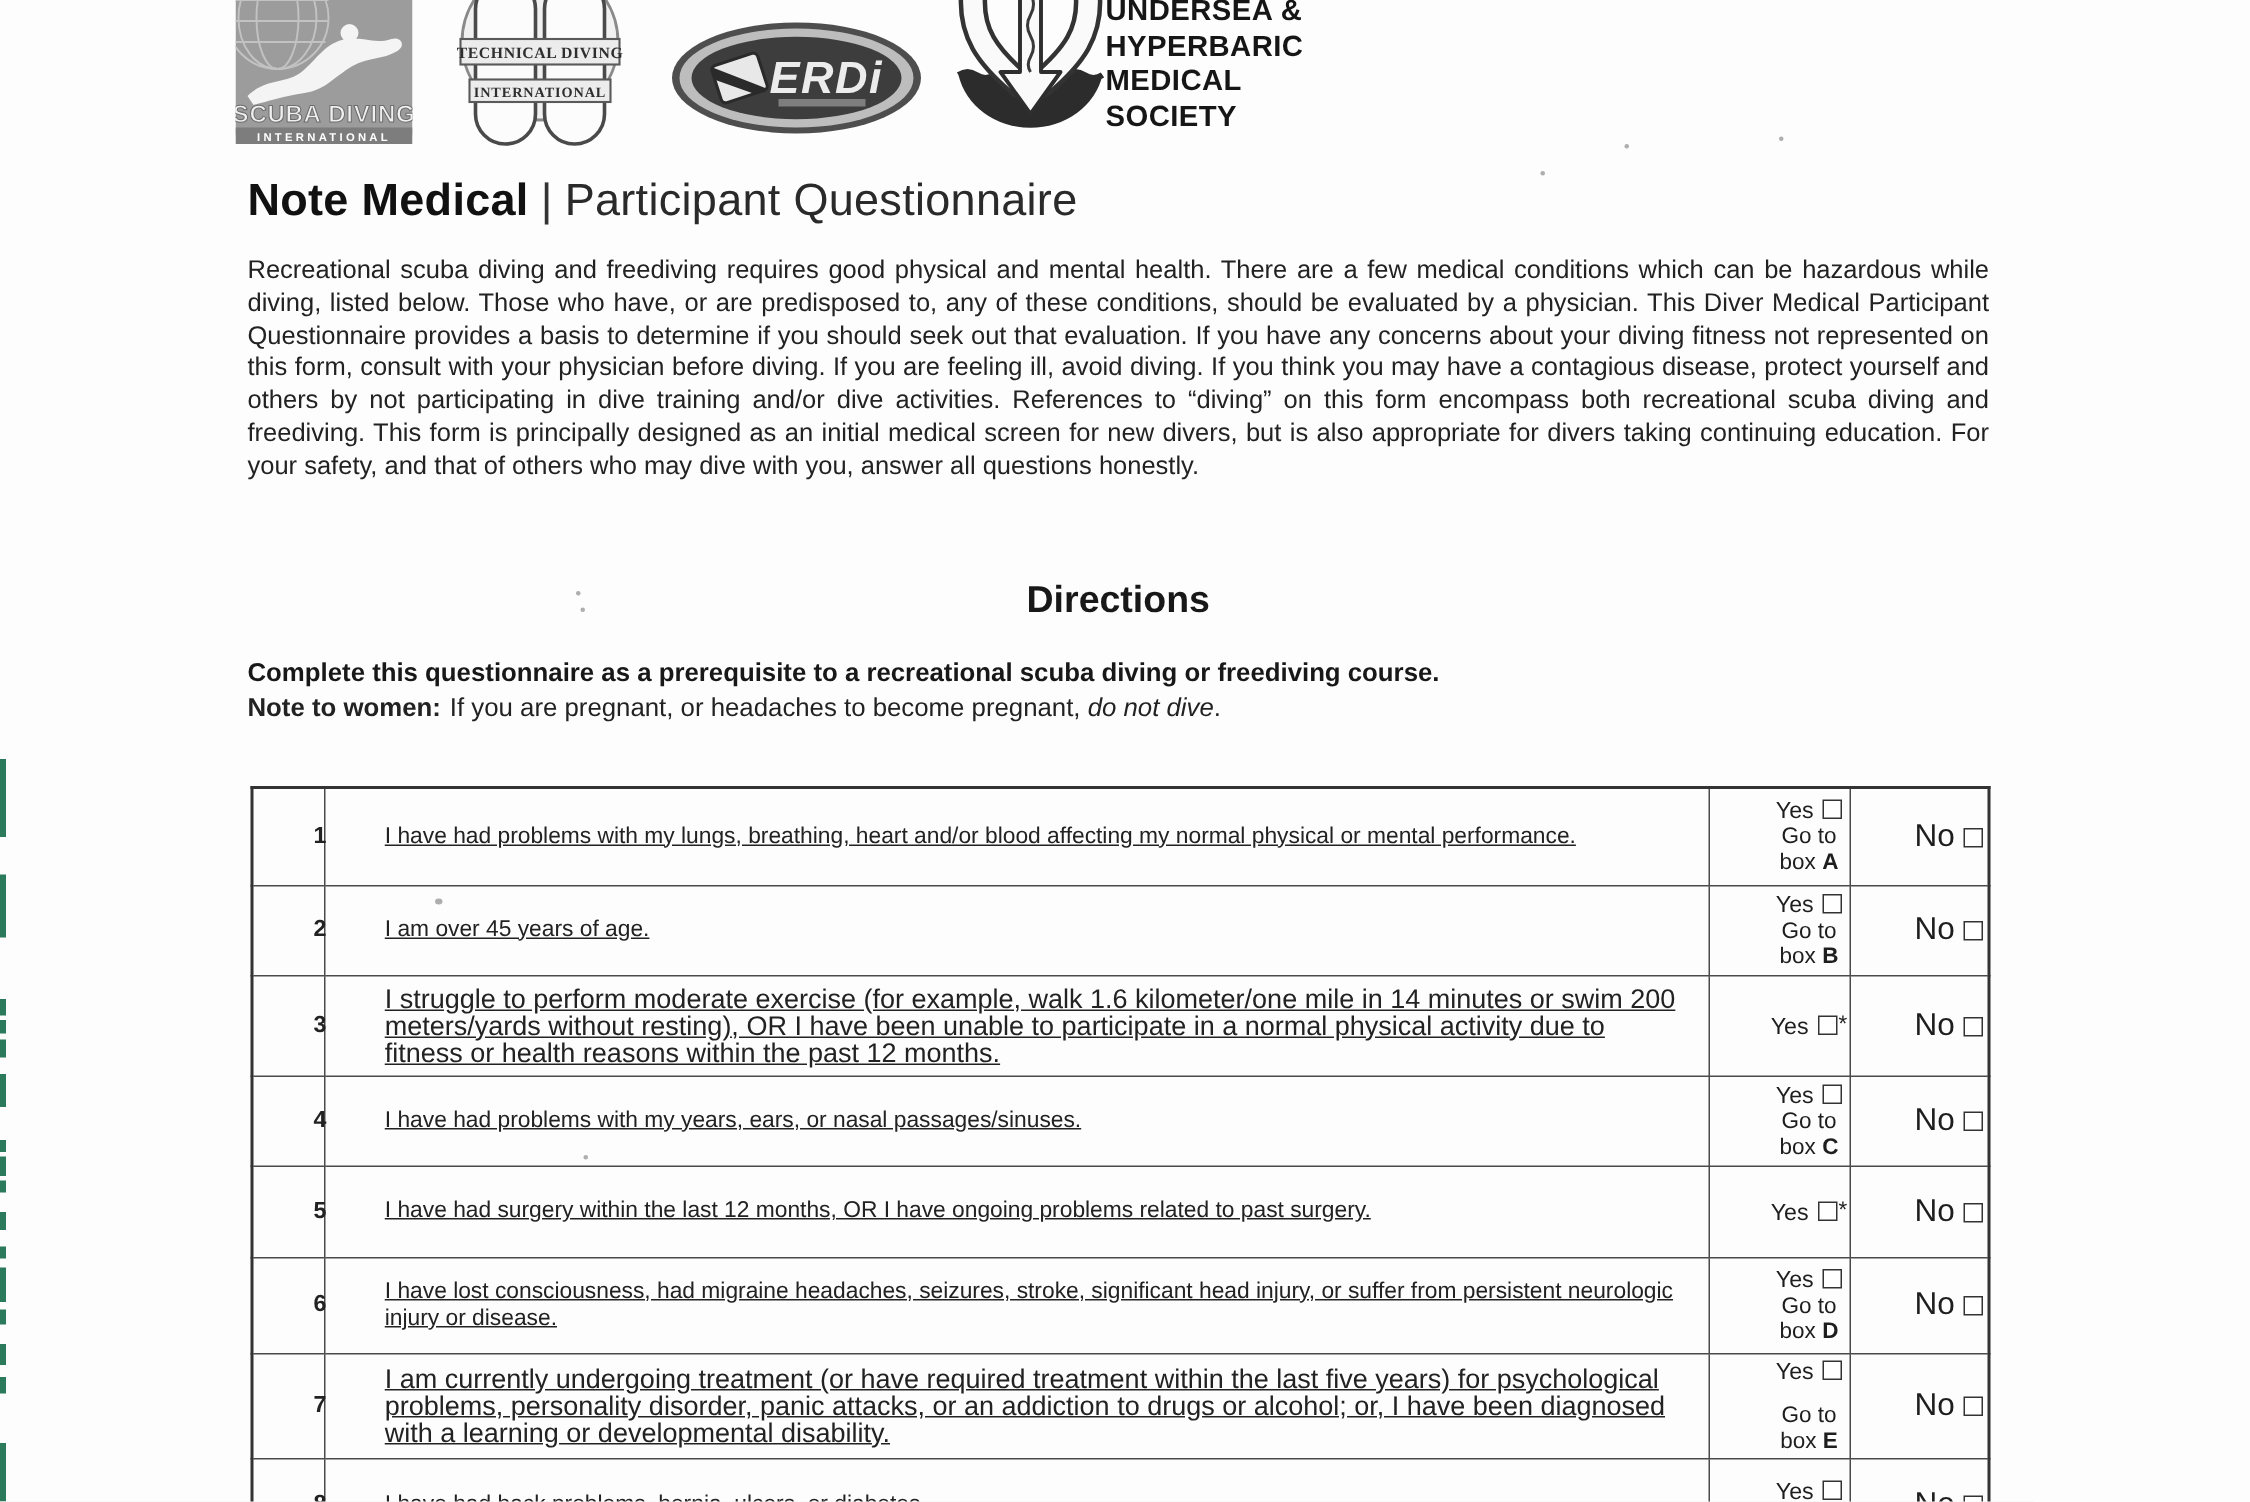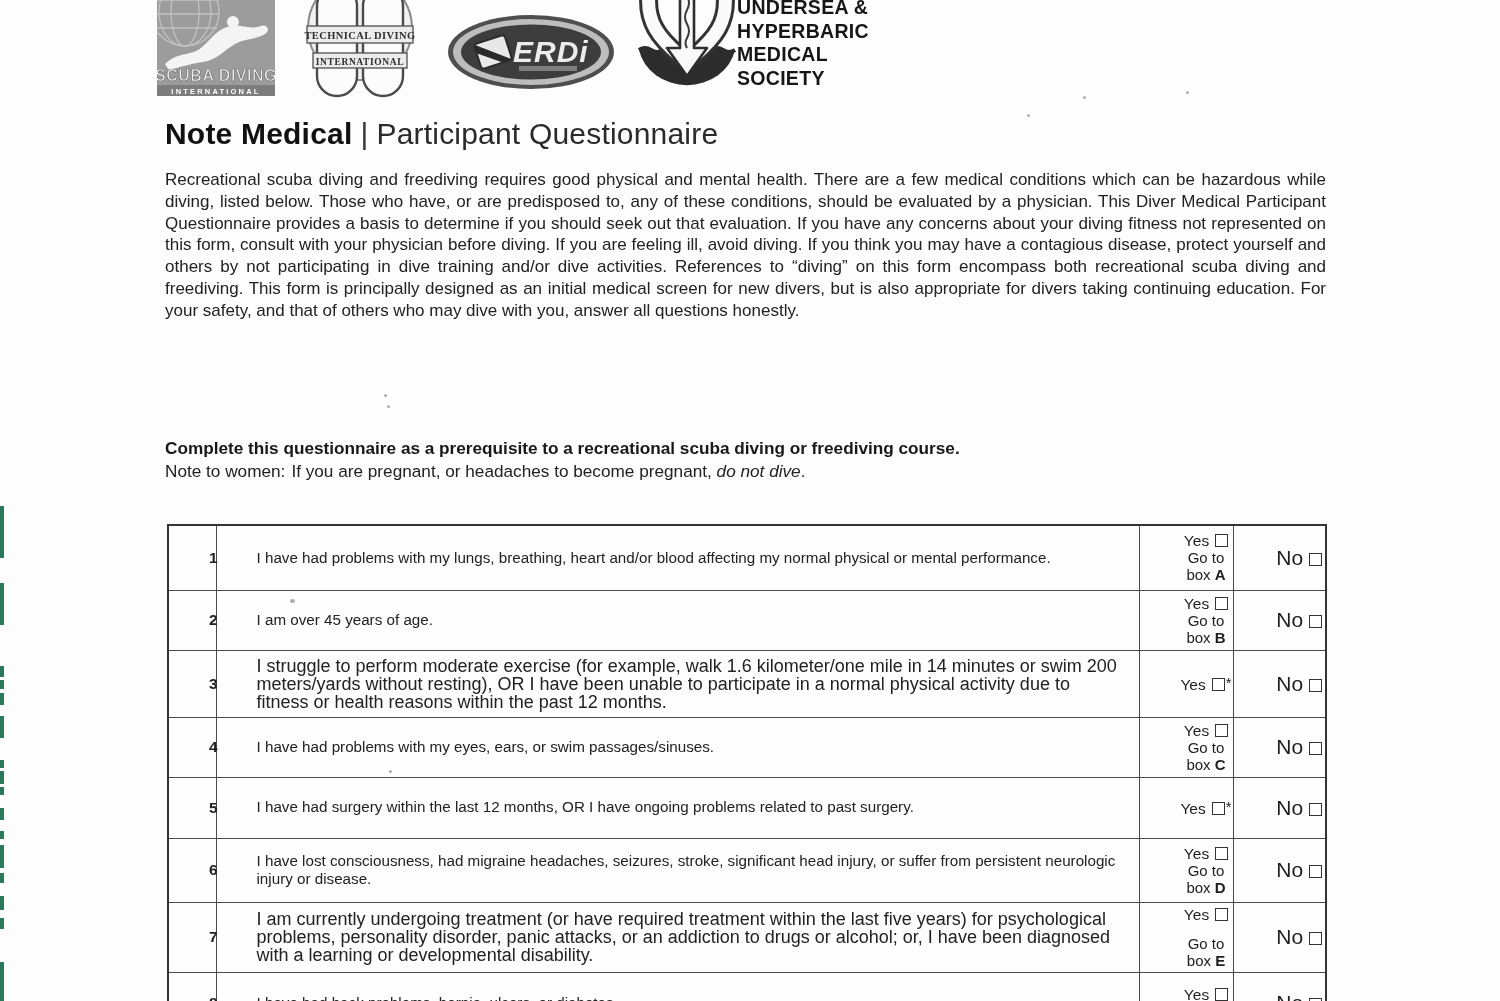--- a/index.html
+++ b/index.html
@@ -23,29 +23,29 @@
   .title .t-sep { font-weight:300; color:#333; padding:0 8px; }
   .title .t-reg { font-weight:400; color:#2a2a2a; }
 
   
   .intro { position:absolute; left:165px; top:169px; width:1161px; font-size:17px; line-height:21.8px; text-align:justify; color:#222; }
 
   
   .dir-head { position:absolute; left:165px; top:386px; width:1161px; text-align:center; font-size:25px; font-weight:bold; color:#181818; }
   .dir-line1 { position:absolute; left:165px; top:438px; font-size:17.2px; font-weight:bold; color:#181818; }
   .dir-line2 { position:absolute; left:165px; top:461px; font-size:17.2px; color:#222; }
-  .dir-line2 .lbl { font-weight:normal; margin-right:6px; }
+  .dir-line2 .lbl { font-weight:bold; margin-right:6px; }
   .dir-line2 .ital { font-style:italic; }
 
   
   table.qt { position:absolute; left:167px; top:524px; width:1158px; border-collapse:collapse; table-layout:fixed; }
   table.qt td { border:1.6px solid #4a4a4a; vertical-align:middle;padding-left:40px; }
   table.qt { border:2.2px solid #333; }
   td.c-num { width:48px; text-align:center; font-weight:bold; font-size:15.5px; color:#222; }
-  td.c-q   { width:923px; padding:6px 14px 6px 13px; font-size:15.2px; line-height:18.5px; color:#222; }
+  td.c-q   { width:923px; padding:6px 14px 6px 13px; font-size:15.2px; line-height:18.5px; color:#222;text-decoration:underline; }
   td.c-q.small { font-size:18px; line-height:18px; }
   td.c-yes { width:94px; text-align:center; font-size:15.5px; }
   td.c-no  { width:93px; text-align:center; font-size:21px; }
   .cb { display:inline-block; width:13px; height:13px; border:1.6px solid #333; background:#fff; vertical-align:-1px; margin-left:6px; }
   .yes-stack { display:flex; flex-direction:column; align-items:center; justify-content:center; line-height:17px; padding:3px 0; }
   .yes-stack.spread { gap:12px; }
   .goto-line { font-size:15px; }
   .goto-line b { font-weight:bold; }
   .star { font-size:15px; vertical-align:2px; margin-left:1px; }
 
@@ -152,20 +152,21 @@
     <div>MEDICAL</div>
     <div>SOCIETY</div>
   </div>
 
   <div class="title">
     <span class="t-bold">Note Medical</span><span class="t-sep">|</span><span class="t-reg">Participant Questionnaire</span>
   </div>
 
   <div class="intro">Recreational scuba diving and freediving requires good physical and mental health. There are a few medical conditions which can be hazardous while diving, listed below. Those who have, or are predisposed to, any of these conditions, should be evaluated by a physician. This Diver Medical Participant Questionnaire provides a basis to determine if you should seek out that evaluation. If you have any concerns about your diving fitness not represented on this form, consult with your physician before diving. If you are feeling ill, avoid diving. If you think you may have a contagious disease, protect yourself and others by not participating in dive training and/or dive activities. References to “diving” on this form encompass both recreational scuba diving and freediving. This form is principally designed as an initial medical screen for new divers, but is also appropriate for divers taking continuing education. For your safety, and that of others who may dive with you, answer all questions honestly.</div>
 
+  <div class="dir-head">Directions</div>
   <div class="dir-line1">Complete this questionnaire as a prerequisite to a recreational scuba diving or freediving course.</div>
   <div class="dir-line2">
     <span class="lbl">Note to women:</span><span>If you are pregnant, or headaches to become pregnant, </span><span class="ital">do not dive</span><span>.</span>
   </div>
 
   <table class="qt">
     <tbody>
 
     <tr class="h1">
       <td class="c-num">1</td>
@@ -197,21 +198,21 @@
       <td class="c-num">3</td>
       <td class="c-q small">I struggle to perform moderate exercise (for example, walk 1.6 kilometer/one mile in 14 minutes or swim 200 meters/yards without resting), OR I have been unable to participate in a normal physical activity due to fitness or health reasons within the past 12 months.</td>
       <td class="c-yes">
         <div><span>Yes</span><span class="cb"></span><span class="star">*</span></div>
       </td>
       <td class="c-no"><span>No</span><span class="cb"></span></td>
     </tr>
 
     <tr class="h4">
       <td class="c-num">4</td>
-      <td class="c-q">I have had problems with my eyes, ears, or swim passages/sinuses.</td>
+      <td class="c-q">I have had problems with my years, ears, or nasal passages/sinuses.</td>
       <td class="c-yes">
         <div class="yes-stack">
           <div><span>Yes</span><span class="cb"></span></div>
           <div class="goto-line">Go to</div>
           <div class="goto-line"><span>box</span> <b>C</b></div>
         </div>
       </td>
       <td class="c-no"><span>No</span><span class="cb"></span></td>
     </tr>
 

